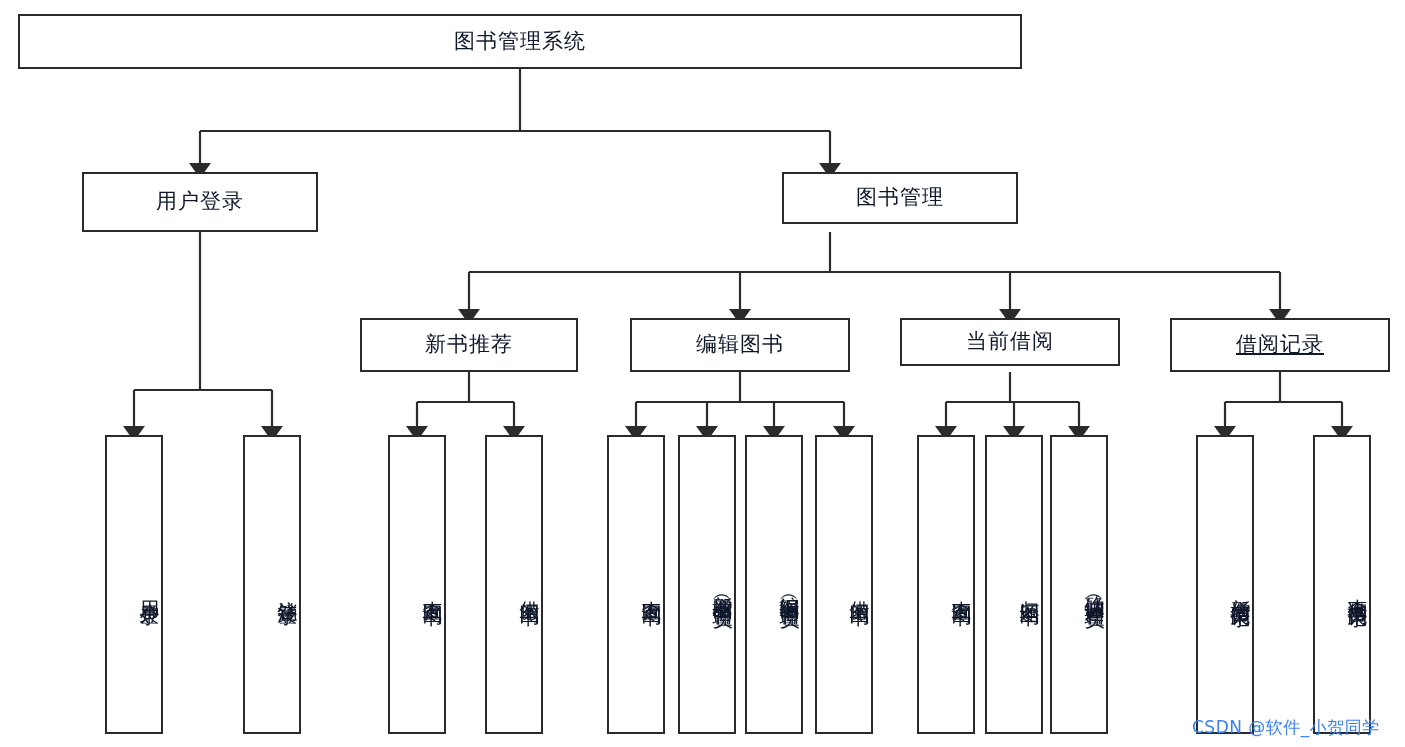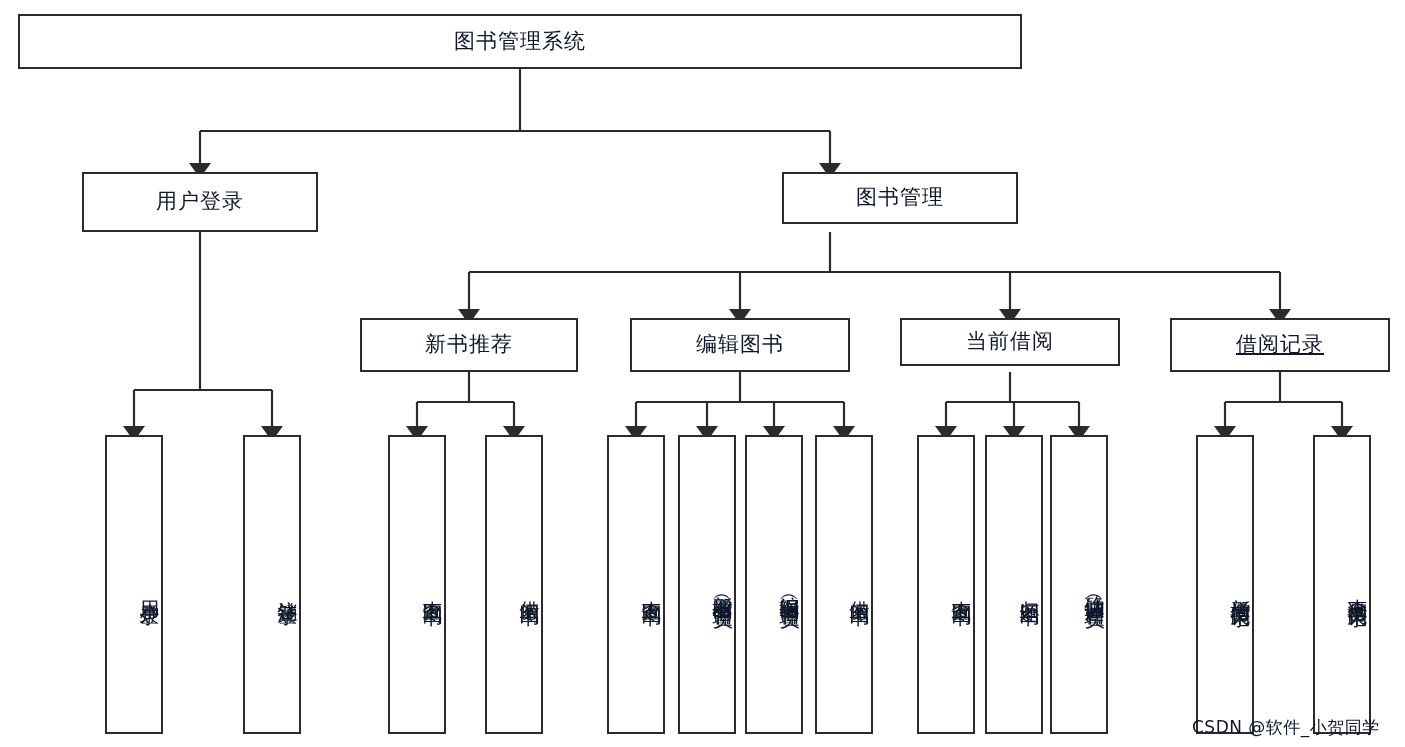--- a/index.html
+++ b/index.html
@@ -53,21 +53,21 @@
     align-items: flex-start;
     justify-content: center;
   }
   .node-label {
     display: block;
     white-space: pre-line;
   }
   .watermark {
     position: absolute;
     font-size: 17px;
-    color: #0f172a;
+    color: #3b82f6;
     letter-spacing: 0.5px;
     white-space: nowrap;
     z-index: 3;
   }
 </style>
 </head>
 <body>
 
 <div id="canvas">
   <svg id="edges" viewBox="0 0 1405 747">

